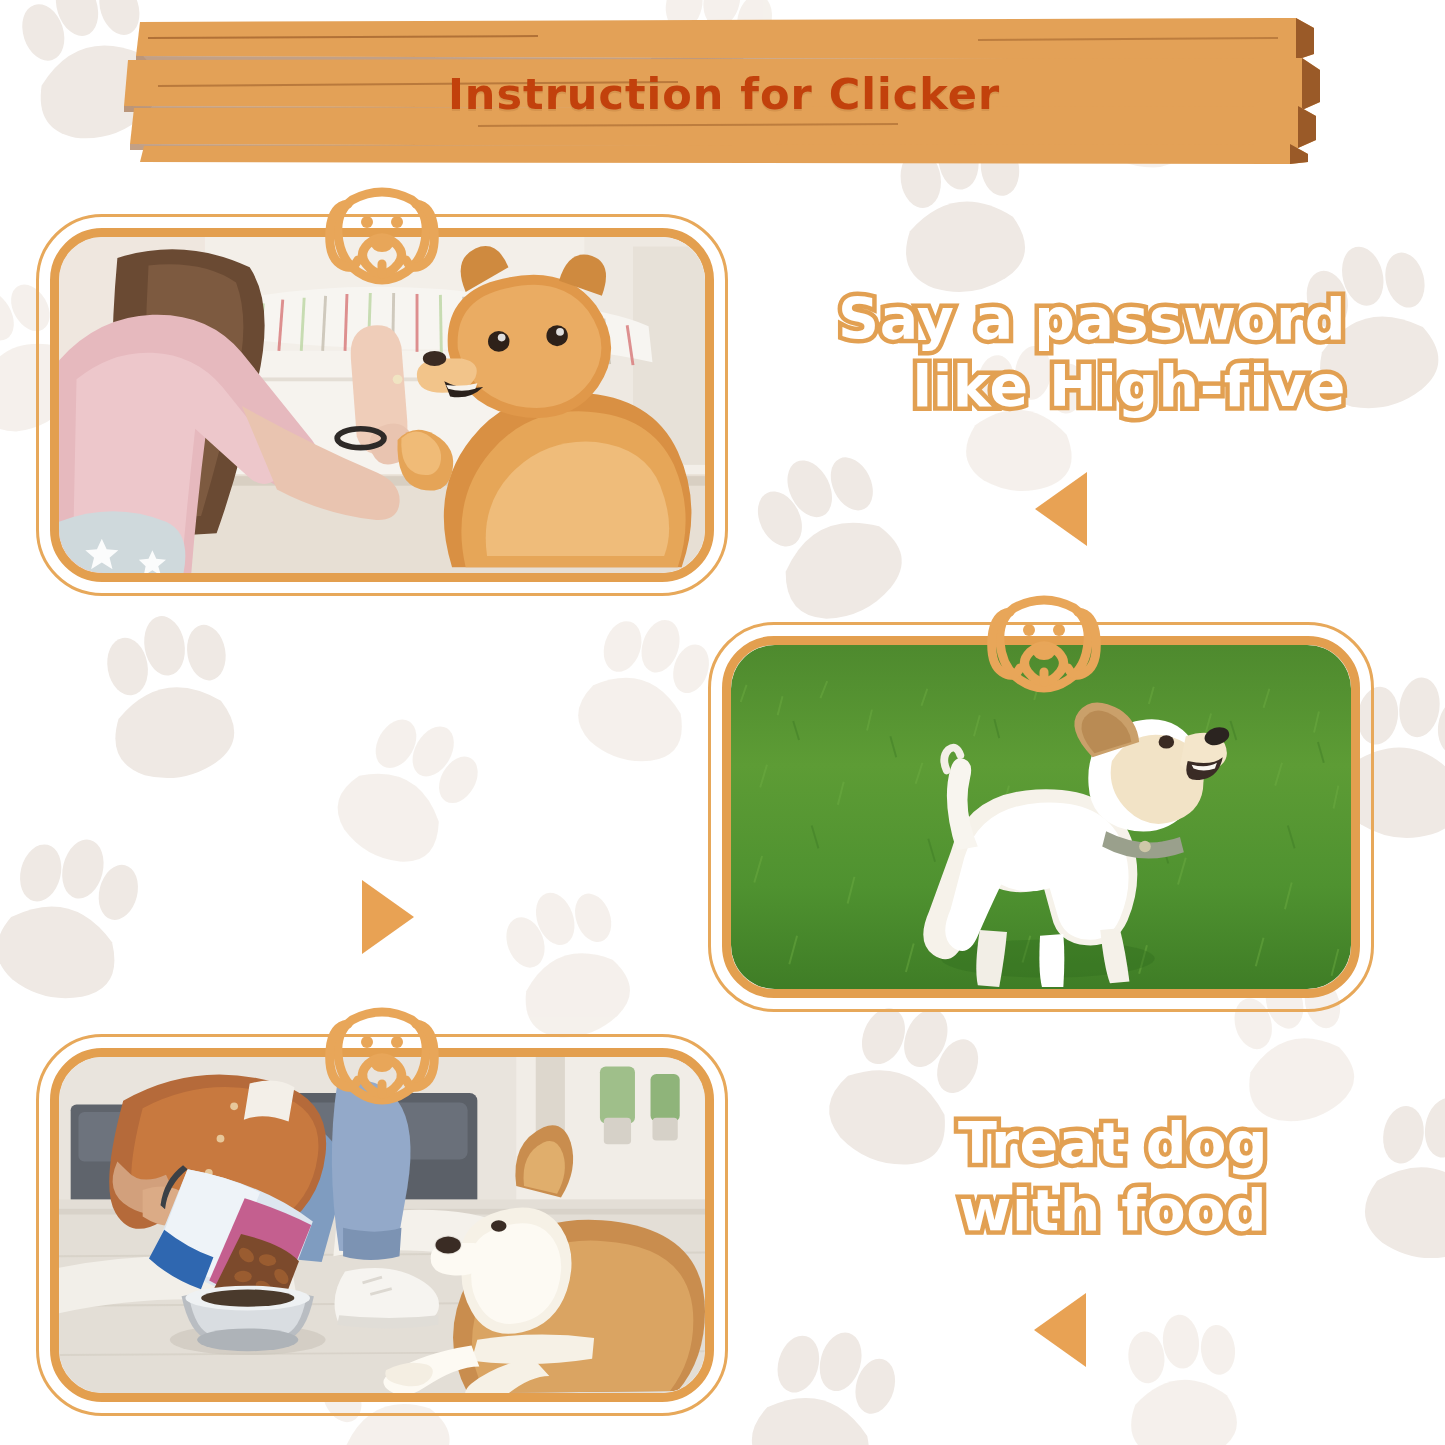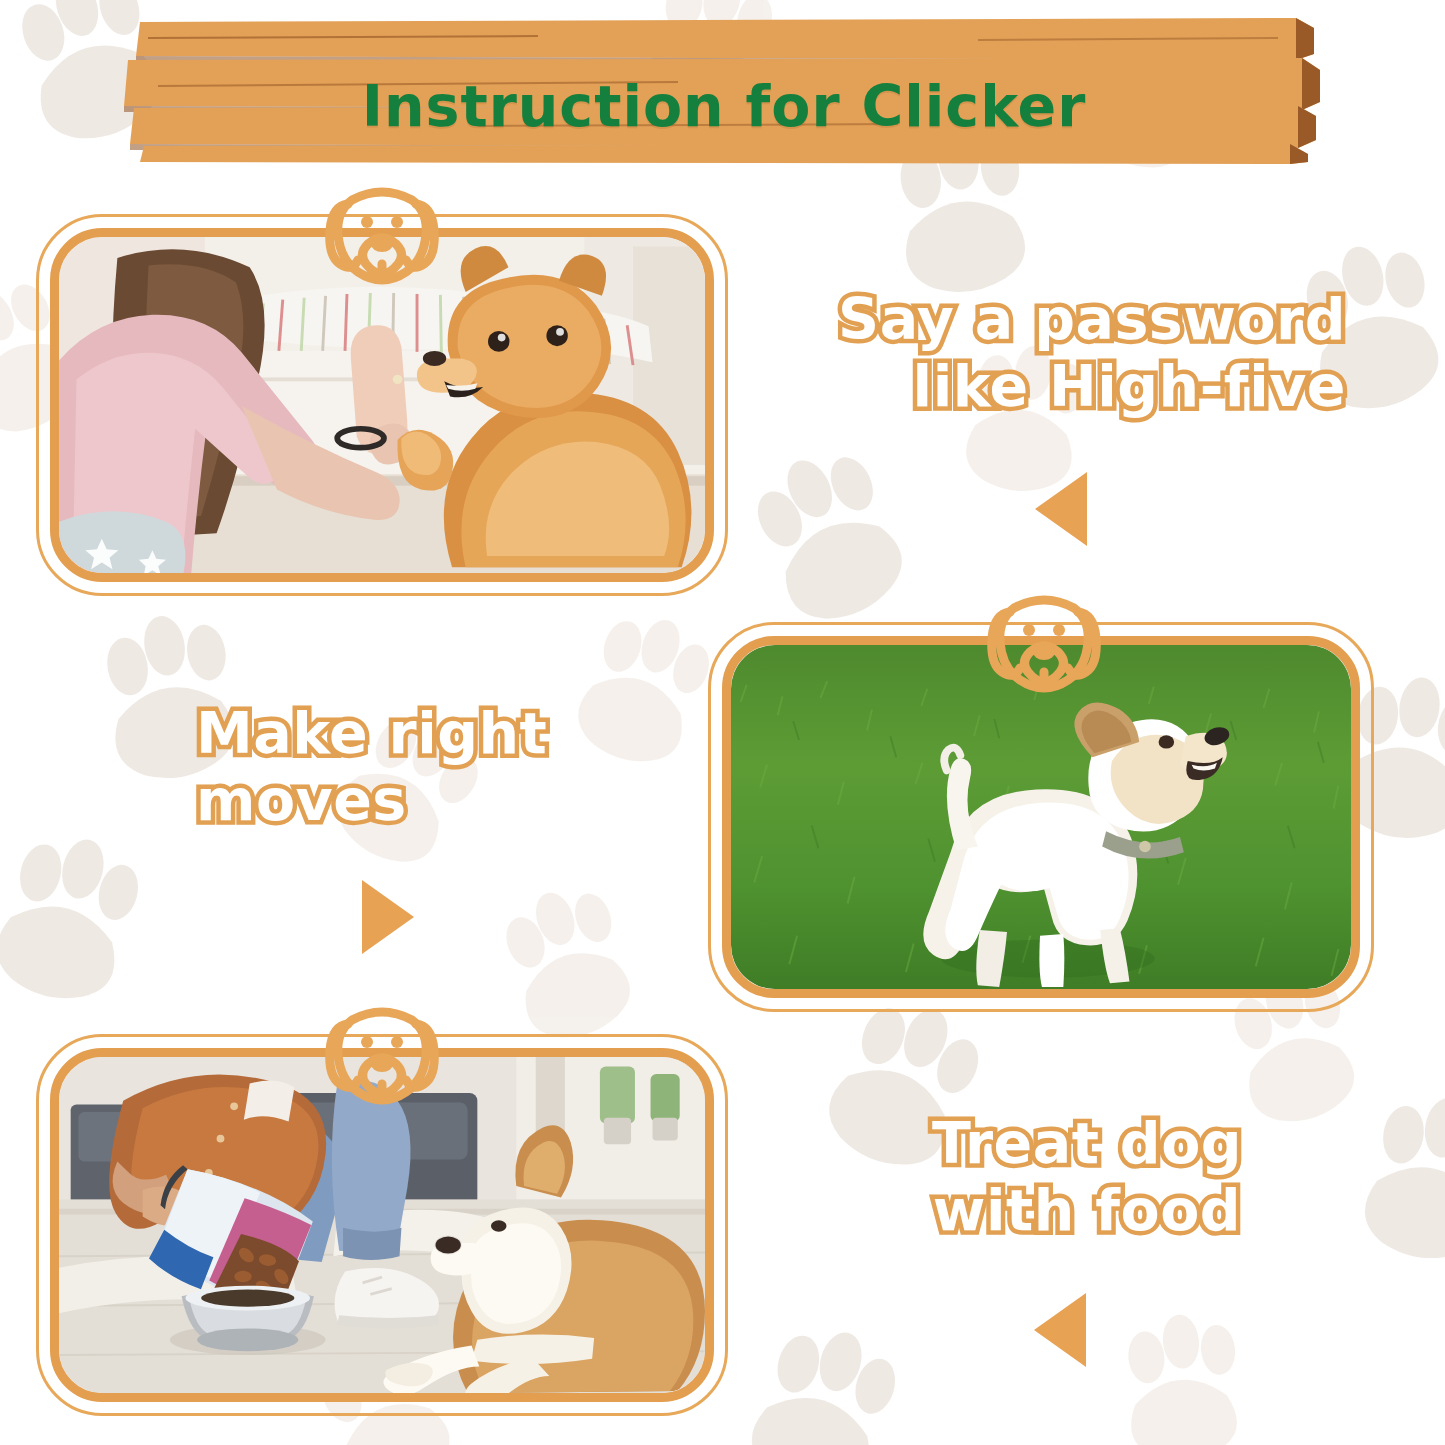--- a/index.html
+++ b/index.html
@@ -11,25 +11,25 @@
   }
   #stage{position:relative;width:1445px;height:1445px;overflow:hidden;background:#fff;}
 
   
   .paw-bg{position:absolute;inset:0;pointer-events:none;z-index:0;}
 
   
   .banner{position:absolute;left:118px;top:16px;width:1212px;height:148px;z-index:5;}
   .banner svg{display:block;}
   .banner-title{
-    position:absolute;left:0;top:16px;width:1212px;height:148px;
+    position:absolute;left:0;top:4px;width:1212px;height:148px;
     display:flex;align-items:center;justify-content:center;
-    color:#15803d;
+    color:#c2410c;
     font-family:"DejaVu Sans", sans-serif;
-    font-size:57px;font-weight:bold;letter-spacing:1px;
+    font-size:43px;font-weight:bold;letter-spacing:1px;
     text-shadow:0 2px 0 rgba(150,90,40,.18);
     z-index:6;
   }
 
   
   .frame{position:absolute;z-index:3;}
   .frame .outer{
     position:absolute;inset:0;
     border:3px solid #e7a85a;
     border-radius:66px;
@@ -59,21 +59,21 @@
     font-size:57px;
     line-height:1.17;
     color:#ffffff;
     -webkit-text-stroke:9px #e2a052;
     paint-order:stroke fill;
     letter-spacing:.5px;
     white-space:pre-line;
   }
   .caption.c1{left:786px;top:286px;width:560px;text-align:right;}
   .caption.c2{left:196px;top:700px;width:440px;text-align:left;}
-  .caption.c3{left:892px;top:1110px;width:390px;text-align:center;}
+  .caption.c3{left:918px;top:1110px;width:390px;text-align:center;}
 
   
   .arrow{position:absolute;z-index:7;width:0;height:0;}
   .arrow.left{
     border-top:37px solid transparent;
     border-bottom:37px solid transparent;
     border-right:52px solid #e8a254;
   }
   .arrow.right{
     border-top:37px solid transparent;
@@ -364,22 +364,20 @@
           <path d="M56 66 q14 -12 28 0 q10 10 2 20 q-8 10 -16 10 q-8 0 -16 -10 q-8 -10 2 -20 z"></path>
           <path d="M70 86 l0 10"></path>
         </g>
         <circle cx="55" cy="44" r="6" fill="#e8a659"></circle>
         <circle cx="85" cy="44" r="6" fill="#e8a659"></circle>
         <ellipse cx="70" cy="66" rx="11" ry="8" fill="#e8a659"></ellipse>
       </svg>
     </div>
   </div>
 
-  <div class="caption c2">Make right
-moves</div>
   <div class="arrow right a2"></div>
 
   <div class="frame" style="left:36px;top:1034px;width:692px;height:382px;">
     <div class="outer"></div>
     <div class="inner">
       <div class="photo">
         <svg viewBox="0 0 664 354" preserveAspectRatio="none">
 
           <rect width="664" height="354" fill="#ece7e1"></rect>
           <rect x="0" y="0" width="664" height="150" fill="#e9e4dd"></rect>

